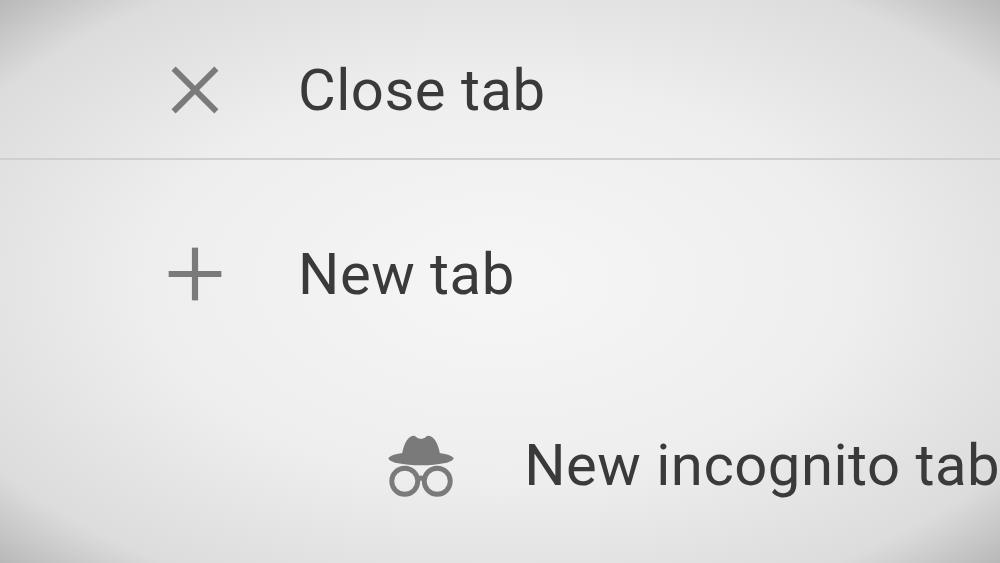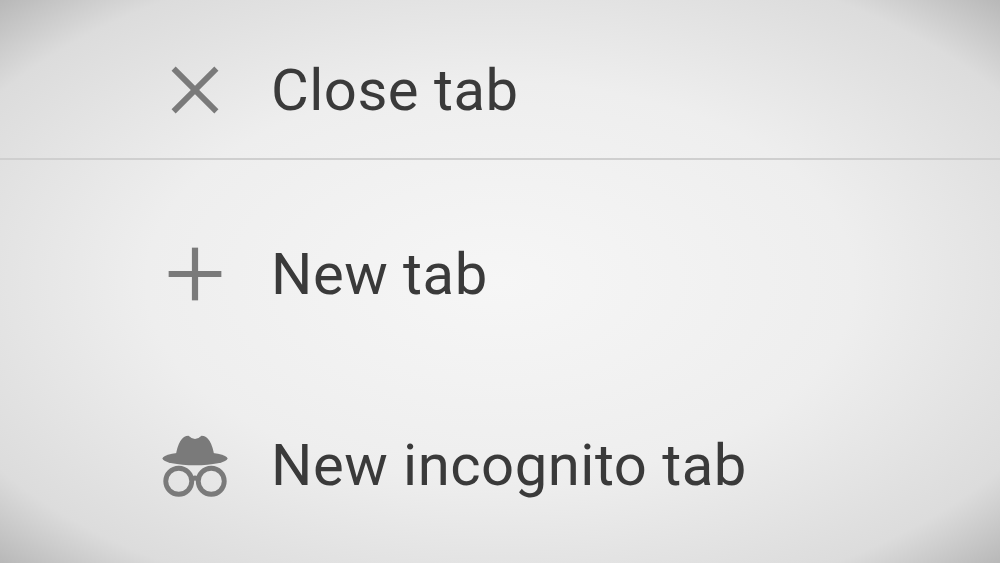--- a/index.html
+++ b/index.html
@@ -27,33 +27,34 @@
   .menu-item.first {
     height: 160px;
     padding-top: 20px;
   }
   .menu-item.second {
     height: 210px;
     padding-top: 17px;
   }
   .menu-item.third {
     height: 190px;
+    justify-content: flex-end;
   }
   .icon-slot {
     width: 80px;
     height: 80px;
     display: flex;
     align-items: center;
     justify-content: center;
     flex-shrink: 0;
   }
   .label {
     font-size: 58px;
     color: #3a3a3a;
-    margin-left: 36px;
+    margin-left: 63px;
     letter-spacing: 0.5px;
     font-weight: 400;
   }
   .divider {
     position: absolute;
     left: 0;
     right: 0;
     top: 158px;
     height: 2px;
     background: #cfcfcf;

